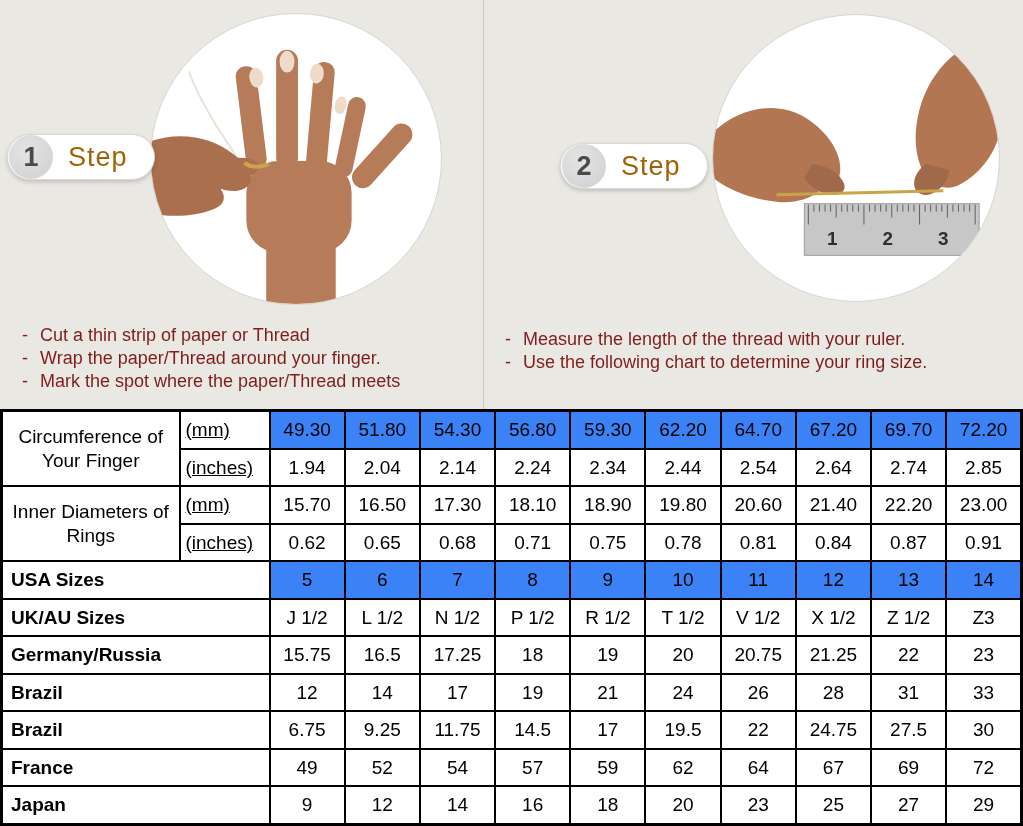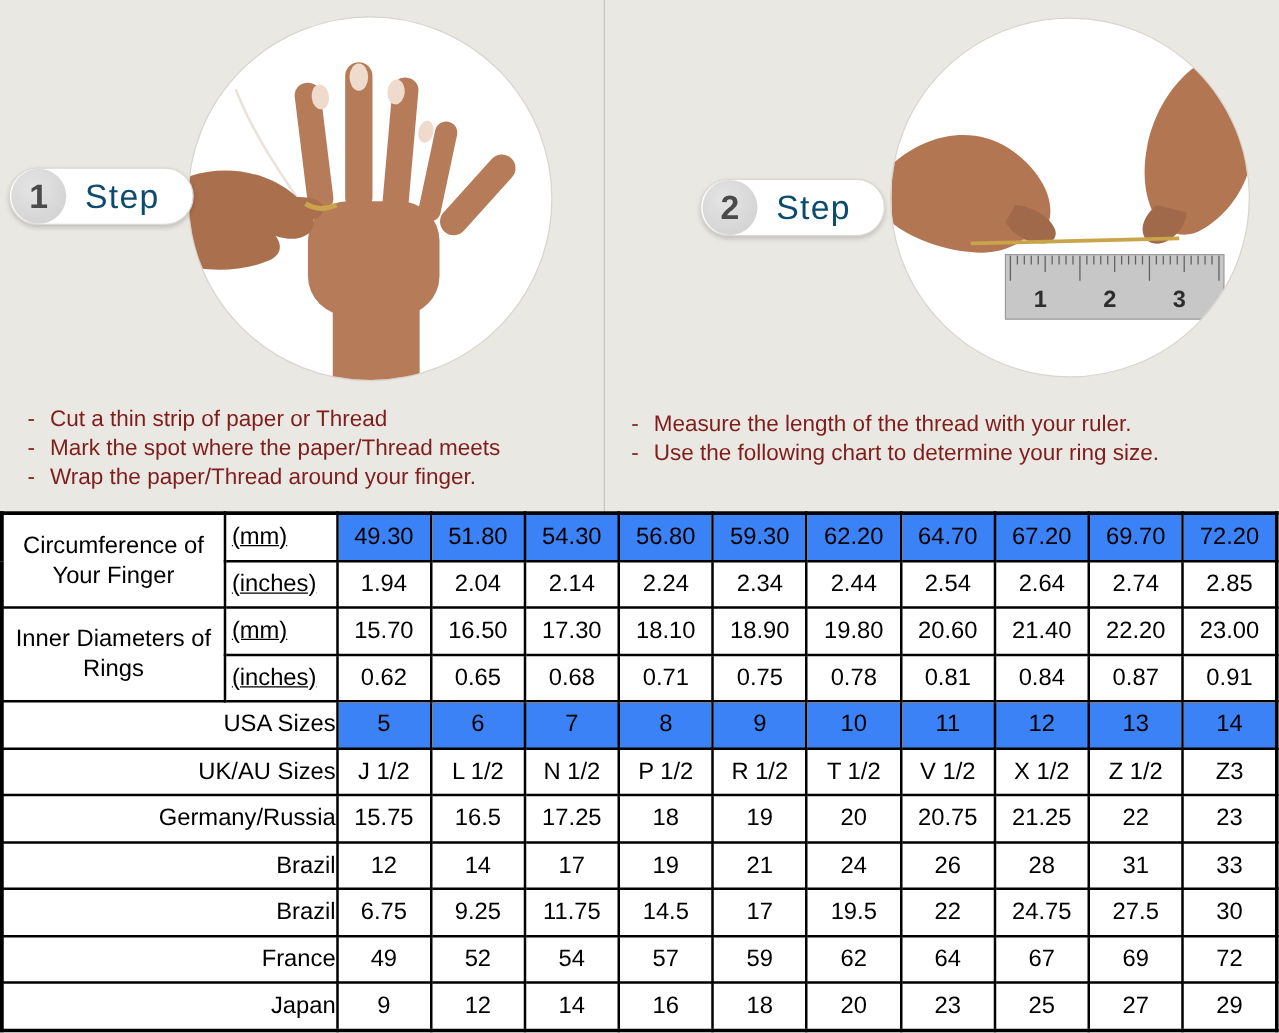--- a/index.html
+++ b/index.html
@@ -32,21 +32,21 @@
     padding:0 26px 0 1px; box-shadow:0 2px 4px rgba(0,0,0,0.18);
   }
   .badge-1 { left:7px;   top:134px; }
   .badge-2 { left:560px; top:143px; }
   .step-num {
     width:44px; height:44px; border-radius:50%;
     background:radial-gradient(circle at 40% 35%, #e4e4e4, #cfcfcf);
     display:flex; align-items:center; justify-content:center;
     font-size:27px; font-weight:bold; color:#4a4a4a;
   }
-  .step-word { margin-left:15px; font-size:27px; color:#0c4a6e; letter-spacing:1px; }
+  .step-word { margin-left:15px; font-size:27px; color:#a16207; letter-spacing:1px; }
 
   .bullets { list-style:none; position:absolute; }
   .bullets li {
     display:flex; font-size:18px; color:#7f1d1d; line-height:23px;
   }
   .bullets li::before { content:"-"; margin-right:12px; }
   .bullets-1 { left:22px;  top:324px; width:470px; }
   .bullets-2 { left:505px; top:328px; width:515px; }
 
   
@@ -55,21 +55,21 @@
     width:1023px; height:417px; border-collapse:collapse; table-layout:fixed;
     border:3px solid #000; font-family:"Liberation Sans", sans-serif;
   }
   col.c-label { width:178px; }
   col.c-unit  { width:90px; }
   td {
     border:2px solid #000; font-size:19px; vertical-align:middle;
     line-height:1.25; background:#ffffff; overflow:hidden; white-space:nowrap;
   }
   td.lbl-center { text-align:center; padding:0 4px; white-space:normal; }
-  td.lbl-left   { text-align:right; padding-left:8px; }
+  td.lbl-left   { text-align:left; padding-left:8px;font-weight:bold; }
   td.unit       { text-align:left; padding-left:5px;text-decoration:underline; }
   td.val        { text-align:center; }
   td.shaded     { background:#3b82f6; }
 </style>
 </head>
 <body>
 
 <div class="top">
 
   <div class="photo-circle circle-1">
@@ -157,22 +157,22 @@
     <span class="step-num">1</span>
     <span class="step-word">Step</span>
   </div>
   <div class="step-badge badge-2">
     <span class="step-num">2</span>
     <span class="step-word">Step</span>
   </div>
 
   <ul class="bullets bullets-1">
       <li>Cut a thin strip of paper or Thread</li>
+      <li>Wrap the paper/Thread around your finger.</li>
       <li>Mark the spot where the paper/Thread meets</li>
-      <li>Wrap the paper/Thread around your finger.</li>
     </ul>
   <ul class="bullets bullets-2">
       <li>Measure the length of the thread with your ruler.</li>
       <li>Use the following chart to determine your ring size.</li>
     </ul>
 
   <div class="vdivider"></div>
 </div>
 
 <div class="table-wrap">

